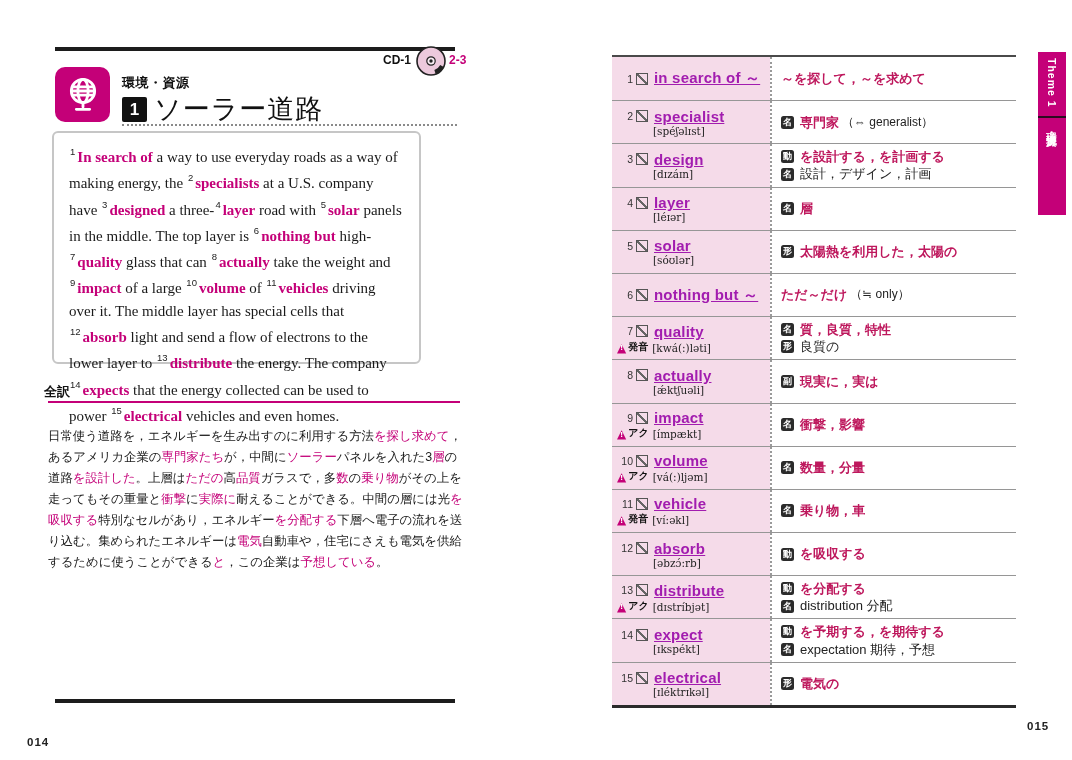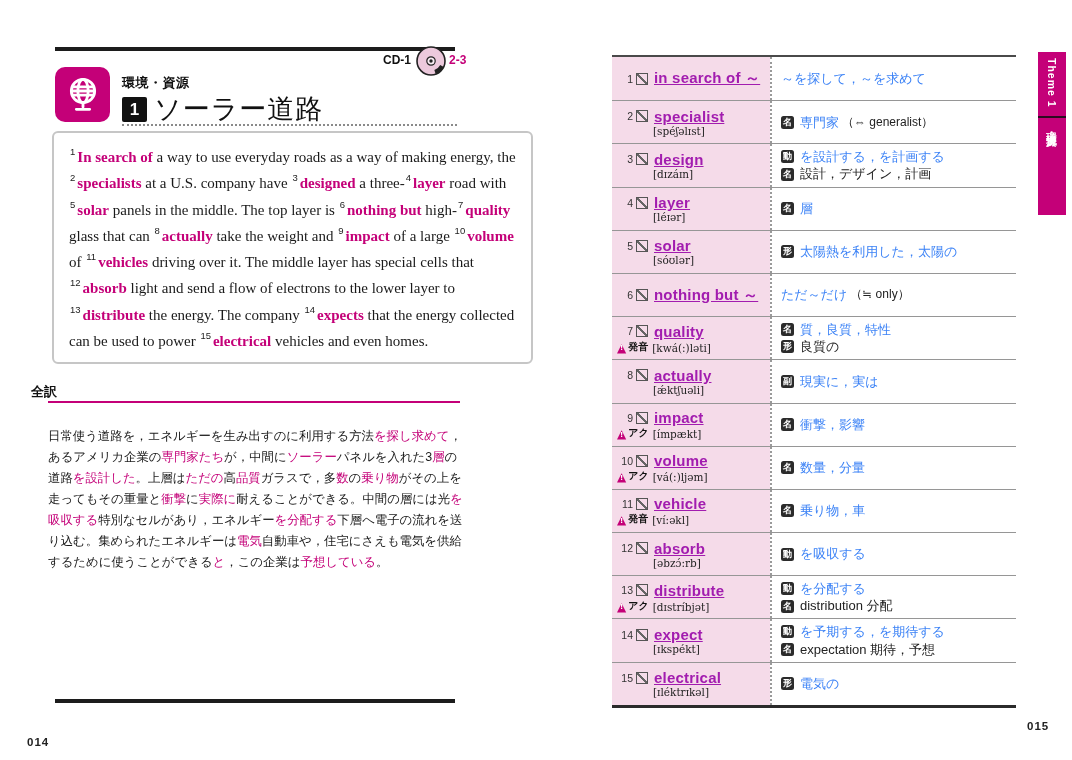--- a/index.html
+++ b/index.html
@@ -18,30 +18,30 @@
   #globe-badge{left:55px;top:67px;width:55px;height:55px;background:#c40078;border-radius:10px;
     display:flex;align-items:center;justify-content:center;}
   #category-left{left:122px;top:74px;font-size:13px;font-weight:bold;color:#111;letter-spacing:.5px;}
   #title-row{left:122px;top:91px;display:flex;align-items:center;}
   .num-badge{display:inline-block;width:25px;height:25px;background:#111;color:#fff;
     font-size:17px;font-weight:bold;text-align:center;line-height:25px;border-radius:2px;margin-right:7px;}
   #lesson-title{font-size:27px;font-weight:normal;color:#111;letter-spacing:1px;}
   #title-dots{left:122px;top:120px;width:335px;height:4px;border-bottom:2px dotted #8a8a8a;}
 
   
-  #passage-box{left:52px;top:131px;width:481px;height:233px;border:2px solid #c6c6c6;
+  #passage-box{left:52px;top:131px;width:369px;height:233px;border:2px solid #c6c6c6;
     border-radius:6px;background:#fff;box-sizing:border-box;padding:9px 15px;}
   #passage-text{font-family:"Liberation Serif","DejaVu Serif",serif;font-size:15px;
     line-height:22.3px;color:#1a1a1a;}
   #passage-text .hl{color:#c40078;font-weight:bold;}
   #passage-text sup{font-size:9.5px;position:relative;top:-1px;vertical-align:super;
     font-family:"Liberation Sans",sans-serif;color:#222;margin:0 2px 0 1px;font-weight:normal;}
 
   
-  #zenyaku-head{left:31px;top:383px;font-size:13px;font-weight:bold;color:#111;}
+  #zenyaku-head{left:44px;top:383px;font-size:13px;font-weight:bold;color:#111;}
   #zenyaku-rule{left:48px;top:401px;width:412px;height:2px;background:#c40078;}
   #translation-text{left:48px;top:426px;width:416px;font-size:12.4px;line-height:21px;color:#1a1a1a;}
   #translation-text .hl{color:#c40078;}
 
   #bottom-rule-left{left:55px;top:699px;width:400px;height:4px;background:#1c1c1c;}
   .pagenum{font-size:11.5px;font-weight:bold;color:#222;letter-spacing:1px;}
   #pagenum-left{left:27px;top:736px;}
   #pagenum-right{left:1027px;top:720px;}
 
   
@@ -63,21 +63,21 @@
   .warn-tri{position:relative;color:#c40078;font-size:12px;line-height:12px;margin-right:2px;
     font-family:"DejaVu Sans",sans-serif;flex:none;}
   .warn-tri i{position:absolute;left:50%;top:55%;transform:translate(-50%,-50%);
     font-style:normal;color:#fff;font-size:7px;font-weight:bold;}
   .warn-label{font-family:"Liberation Sans",sans-serif;font-size:10px;font-weight:bold;
     color:#111;margin-right:4px;flex:none;}
   .mline{display:flex;align-items:center;line-height:17.5px;}
   .pos{width:13px;height:13px;background:#2b2b2b;color:#fff;font-size:9px;line-height:13px;
     text-align:center;border-radius:2.5px;margin-right:6px;flex:none;font-weight:bold;}
   .mtext{font-size:13px;white-space:nowrap;}
-  .mtext.mag{color:#3b82f6;font-weight:normal;}
+  .mtext.mag{color:#be185d;font-weight:bold;}
   .mtext.plain{color:#222;font-weight:normal;}
   .mnote{font-size:12px;color:#222;margin-left:3px;white-space:nowrap;}
 
   
   #side-tab{left:1038px;top:52px;width:28px;height:163px;background:#c40078;
     display:flex;flex-direction:column;align-items:center;}
   #side-tab .ttxt{writing-mode:vertical-rl;text-orientation:mixed;color:#fff;
     font-size:10.5px;font-weight:bold;letter-spacing:1px;}
   #tab-theme{height:56px;margin-top:6px;}
   #tab-divider{width:28px;height:1.5px;background:#2b0b20;margin:2px 0;}

